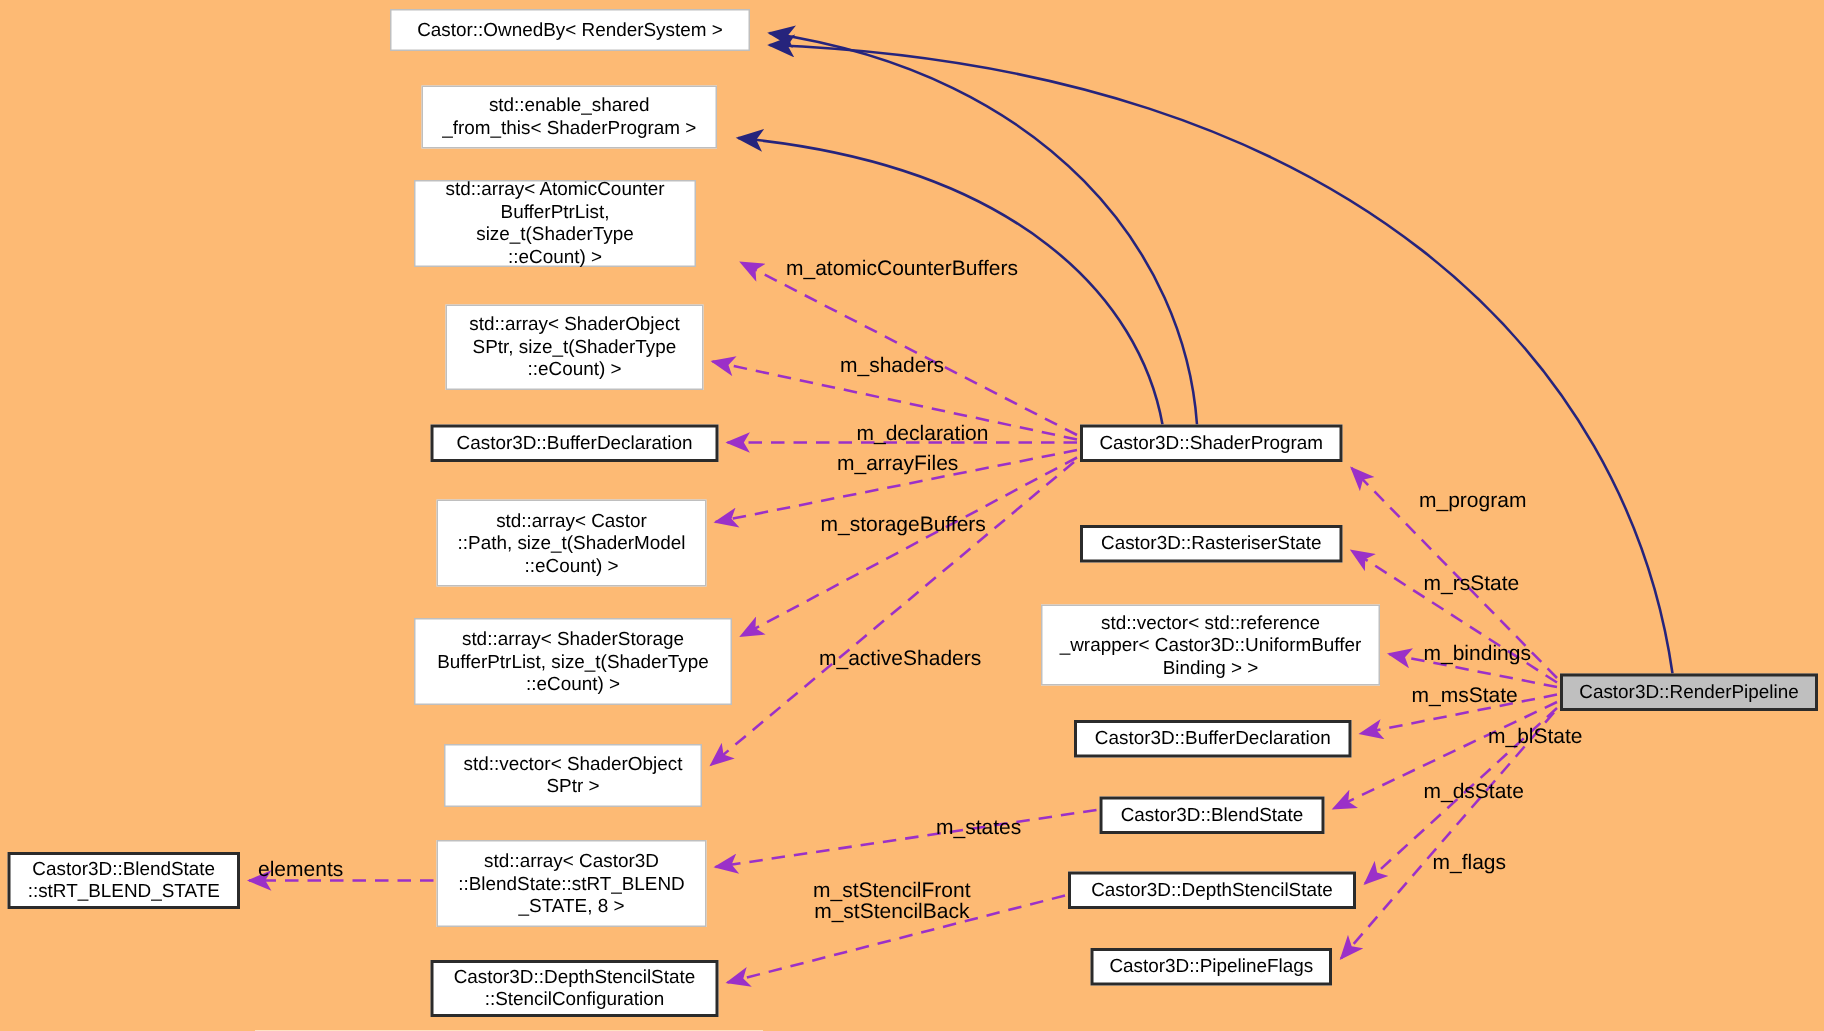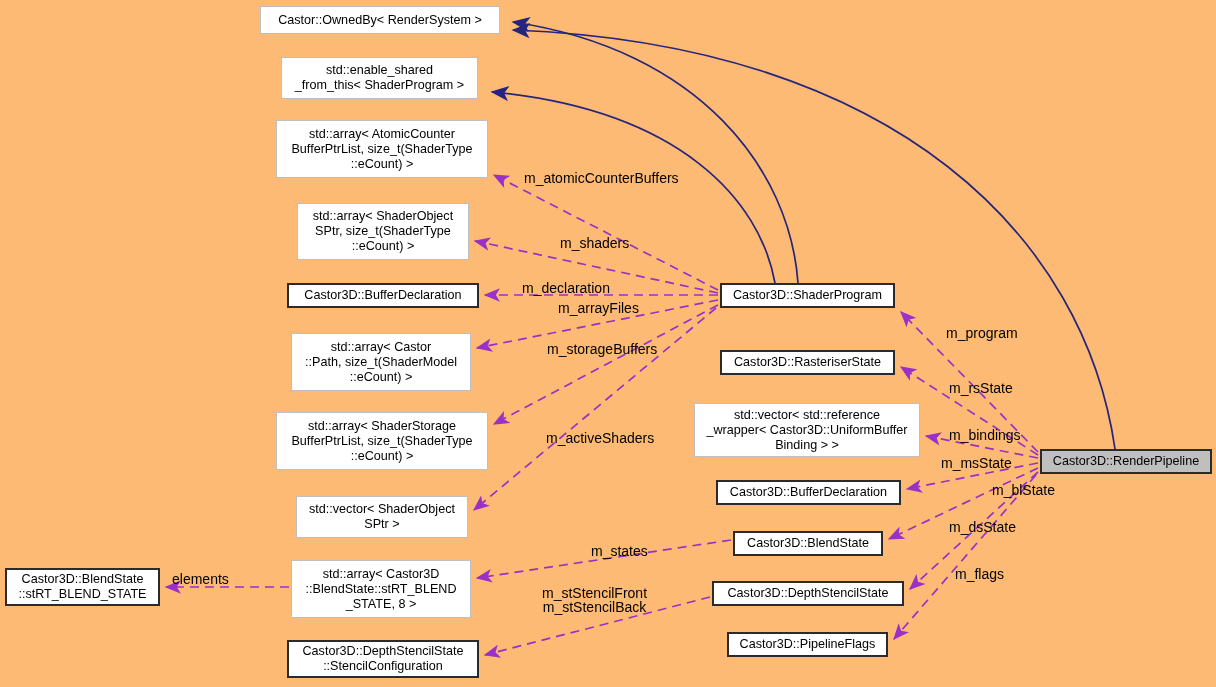--- a/index.html
+++ b/index.html
@@ -95,21 +95,21 @@
       <path d="M 1038,472 L 910,589"></path>
       <path d="M 1036,475 L 894,639"></path>
     </g>
   </svg>
 
   <div class="node thin" style="left:260px;top:6px;width:240px;height:28px;">Castor::OwnedBy&lt; RenderSystem &gt;</div>
 
   <div class="node thin" style="left:281px;top:57px;width:197px;height:42px;">std::enable_shared
 _from_this&lt; ShaderProgram &gt;</div>
 
-  <div class="node thin" style="left:276px;top:120px;width:212px;height:58px;">std::array&lt; AtomicCounter
+  <div class="node thin" style="left:276px;top:120px;width:188px;height:58px;">std::array&lt; AtomicCounter
 BufferPtrList, size_t(ShaderType
 ::eCount) &gt;</div>
 
   <div class="node thin" style="left:297px;top:203px;width:172px;height:57px;">std::array&lt; ShaderObject
 SPtr, size_t(ShaderType
 ::eCount) &gt;</div>
 
   <div class="node thick" style="left:287px;top:283px;width:192px;height:25px;">Castor3D::BufferDeclaration</div>
 
   <div class="node thin" style="left:291px;top:333px;width:180px;height:58px;">std::array&lt; Castor
@@ -146,25 +146,25 @@
   <div class="node thick" style="left:733px;top:531px;width:150px;height:25px;">Castor3D::BlendState</div>
 
   <div class="node thick" style="left:712px;top:581px;width:192px;height:25px;">Castor3D::DepthStencilState</div>
 
   <div class="node thick" style="left:727px;top:632px;width:161px;height:25px;">Castor3D::PipelineFlags</div>
 
   <div class="node current" style="left:1040px;top:449px;width:172px;height:25px;">Castor3D::RenderPipeline</div>
 
   <div class="edge-label" style="left:524px;top:171px;">m_atomicCounterBuffers</div>
   <div class="edge-label" style="left:560px;top:236px;">m_shaders</div>
-  <div class="edge-label" style="left:522px;top:281px;">m_declaration</div>
+  <div class="edge-label" style="left:571px;top:281px;">m_declaration</div>
   <div class="edge-label" style="left:558px;top:301px;">m_arrayFiles</div>
   <div class="edge-label" style="left:547px;top:342px;">m_storageBuffers</div>
   <div class="edge-label" style="left:546px;top:415px;margin-top:16px;">m_activeShaders</div>
-  <div class="edge-label" style="left:565px;top:544px;padding-left:26px;">m_states</div>
+  <div class="edge-label" style="left:598px;top:544px;padding-left:26px;">m_states</div>
   <div class="edge-label" style="left:542px;top:586px;text-align:center;">m_stStencilFront
 m_stStencilBack</div>
   <div class="edge-label" style="left:172px;top:572px;">elements</div>
   <div class="edge-label" style="left:946px;top:326px;">m_program</div>
   <div class="edge-label" style="left:949px;top:381px;">m_rsState</div>
   <div class="edge-label" style="left:949px;top:428px;">m_bindings</div>
   <div class="edge-label" style="left:941px;top:456px;">m_msState</div>
   <div class="edge-label" style="left:949px;top:483px;padding-left:43px;">m_blState</div>
   <div class="edge-label" style="left:949px;top:520px;">m_dsState</div>
   <div class="edge-label" style="left:955px;top:567px;">m_flags</div>

